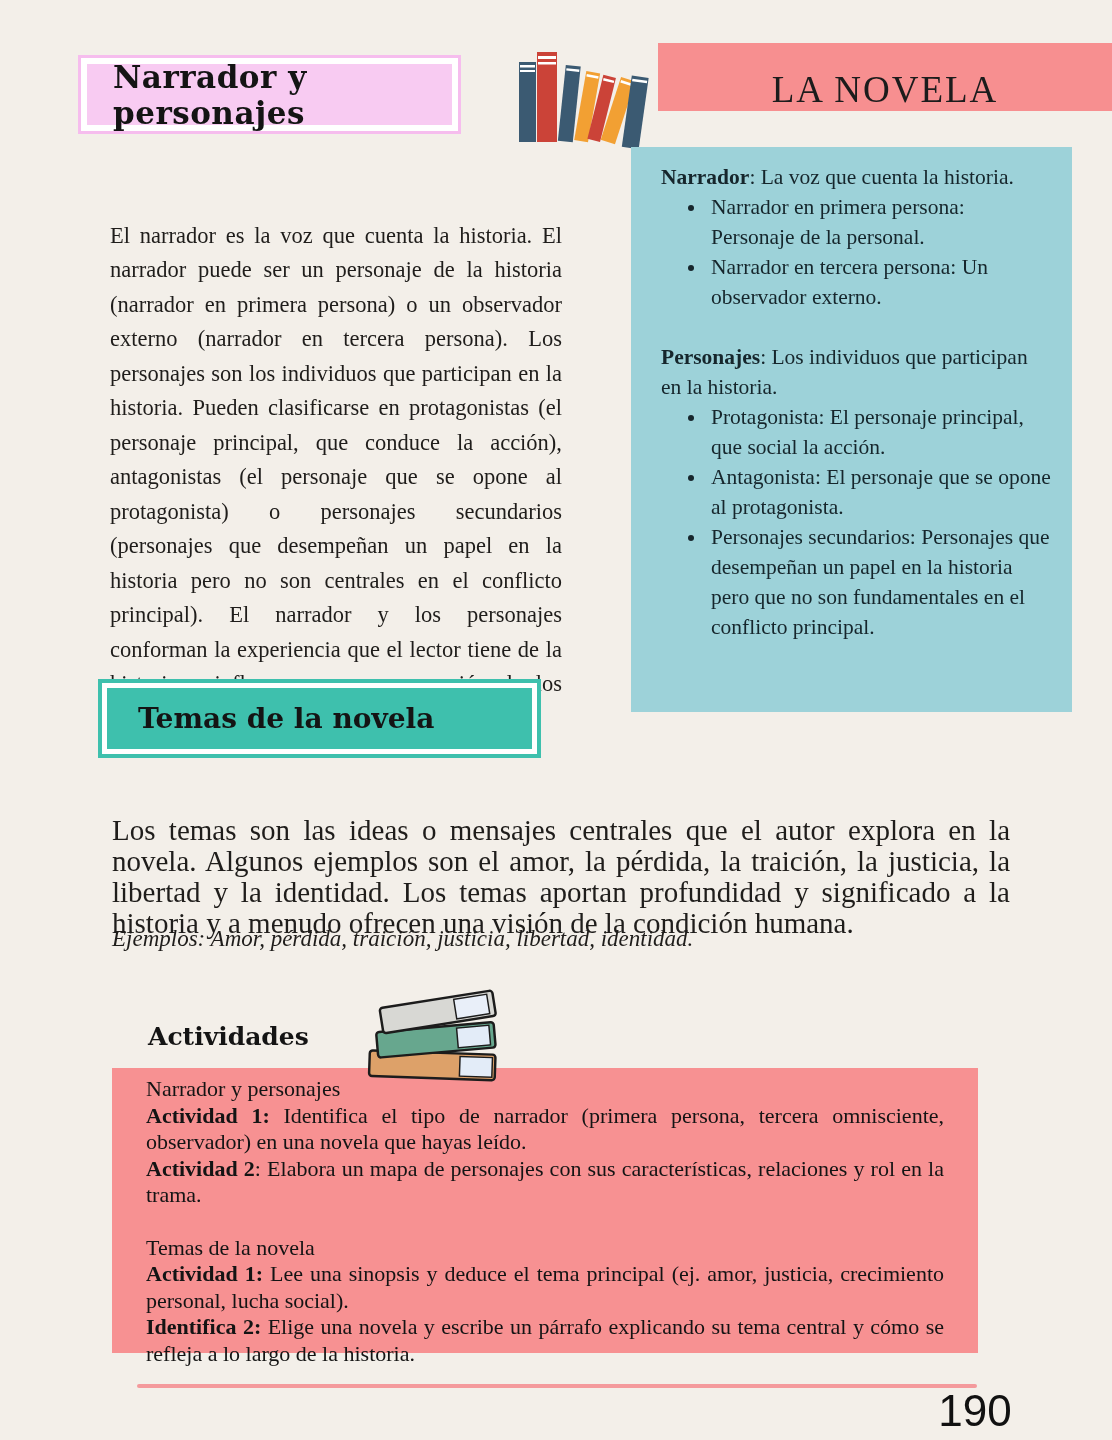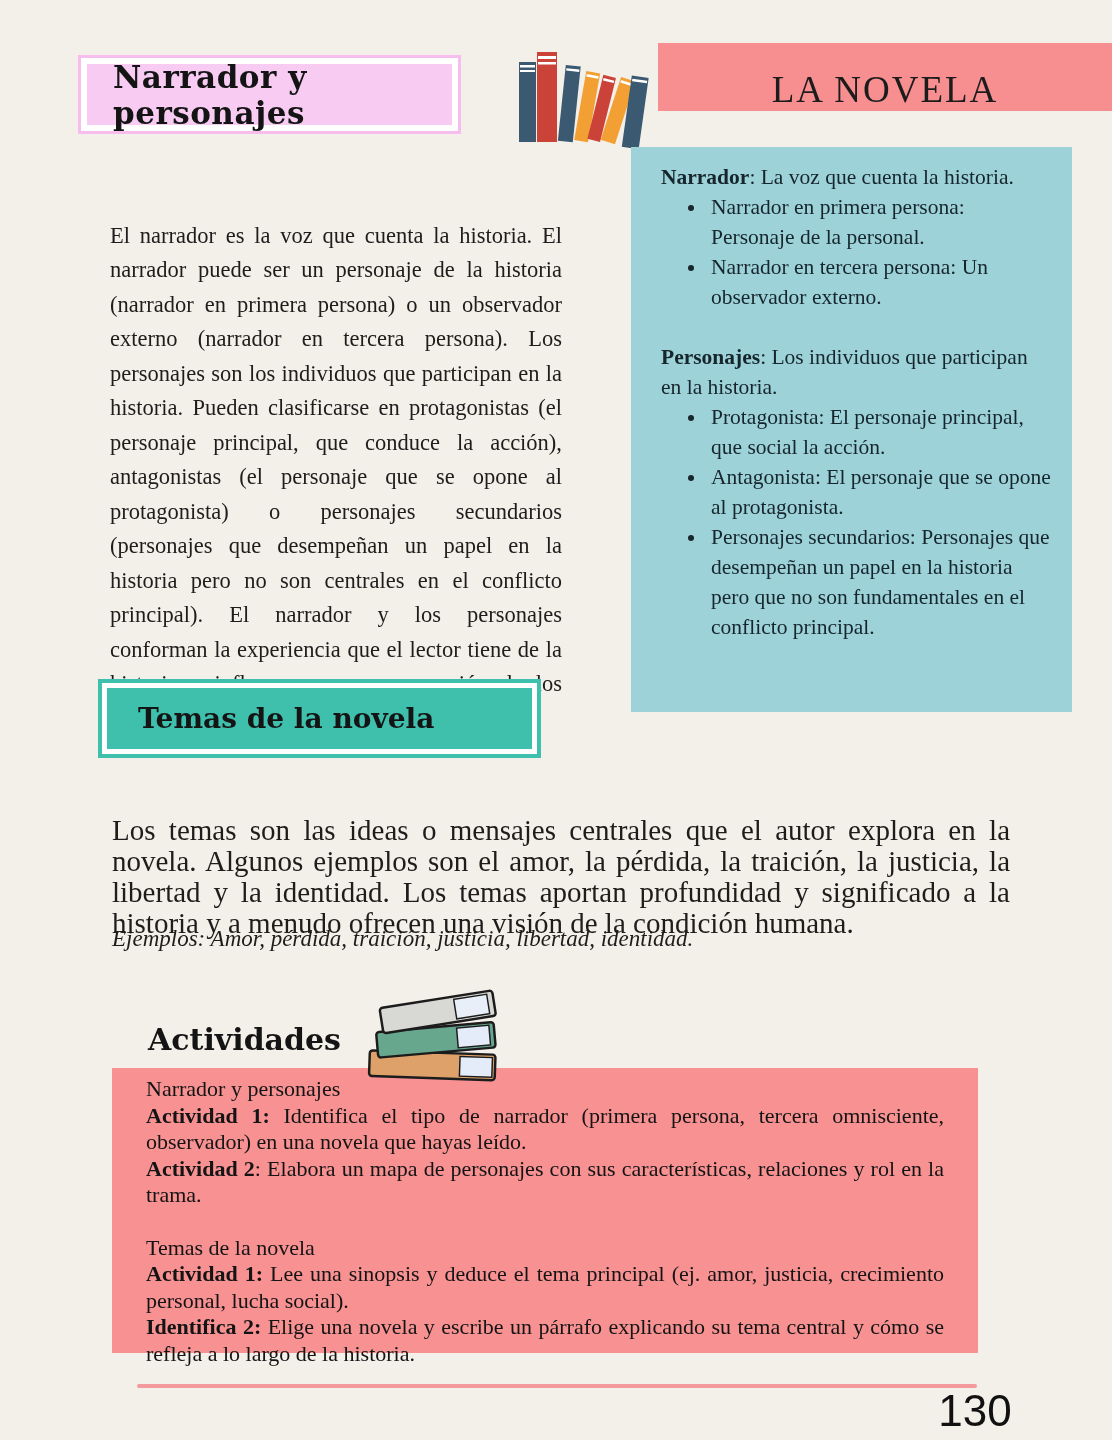--- a/index.html
+++ b/index.html
@@ -58,21 +58,21 @@
   .themes-paragraph {
     position:absolute; left:112px; top:786px; width:898px;
     font-size:29px; line-height:31px; text-align:justify;
   }
   .themes-examples {
     position:absolute; left:112px; top:903px; width:898px; font-size:23px;font-style:italic;
   }
   
   .activities-title {
     position:absolute; left:148px; top:1022px;
-    font-family:"DejaVu Serif", serif; font-weight:bold; font-size:30px; color:#141414;
+    font-family:"DejaVu Serif", serif; font-weight:bold; font-size:25px; color:#141414;
   }
   .books-stack { position:absolute; left:358px; top:978px; width:154px; height:110px; z-index:2; }
   .activities-box {
     position:absolute; left:112px; top:1068px; width:866px; height:285px;
     background:#f79192; box-sizing:border-box; padding:8px 34px;
     font-size:22px; line-height:26.5px; text-align:justify; color:#141414;
   }
   .activities-box p { margin:0; }
   .activities-box .sec2 { margin-top:26px; }
   .activities-box b { font-weight:bold; }
@@ -173,15 +173,15 @@
   <div class="activities-box">
     <p>Narrador y personajes</p>
     <p><b>Actividad 1:</b><span> Identifica el tipo de narrador (primera persona, tercera omnisciente, observador) en una novela que hayas leído.</span></p>
     <p><b>Actividad 2</b><span>: Elabora un mapa de personajes con sus características, relaciones y rol en la trama.</span></p>
     <p class="sec2">Temas de la novela</p>
     <p><b>Actividad 1:</b><span> Lee una sinopsis y deduce el tema principal (ej. amor, justicia, crecimiento personal, lucha social).</span></p>
     <p><b>Identifica 2:</b><span> Elige una novela y escribe un párrafo explicando su tema central y cómo se refleja a lo largo de la historia.</span></p>
   </div>
 
   <div class="footer-divider"></div>
-  <div class="page-number">130</div>
+  <div class="page-number">190</div>
 
 </div>
 
 </body></html>

